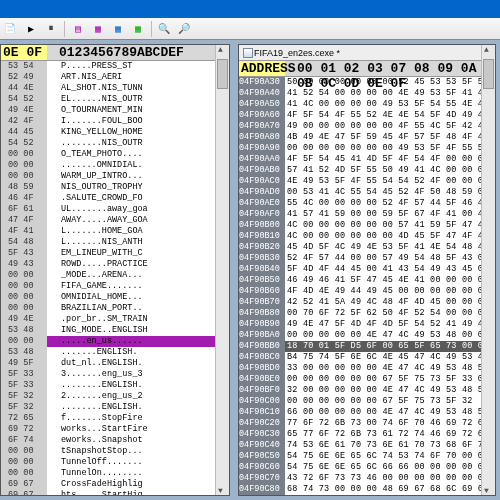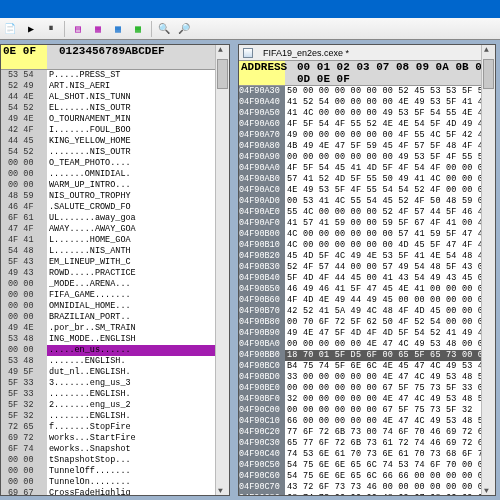--- a/index.html
+++ b/index.html
@@ -5,31 +5,31 @@
 *{margin:0;padding:0;box-sizing:border-box}
 body{font-family:"Courier New",monospace;font-size:9px;background:#fff;overflow:hidden;width:500px;height:500px}
 .toolbar{height:22px;background:linear-gradient(#f8f8f8,#e8e8e8);border-bottom:1px solid #888;display:flex;align-items:center;padding:0 2px;gap:2px}
 .tbtn{width:18px;height:18px;display:flex;align-items:center;justify-content:center;border:1px solid transparent;border-radius:2px;cursor:pointer;font-size:10px}
 .sep{width:1px;height:16px;background:#bbb;margin:0 2px}
 .titlebar{height:18px;background:#06c;color:#fff;font-family:Tahoma,sans-serif;font-size:10px;display:flex;align-items:center;padding:0 4px}
 .workspace{position:relative;height:calc(500px - 40px);background:#9db3cc}
 .pane{position:absolute;top:4px;bottom:4px;background:#fff;border:1px solid #555;display:flex;flex-direction:column}
 .pane-l{left:0;width:230px}
 .pane-r{left:238px;right:4px}
-.tab{height:16px;display:flex;align-items:center;font-family:Tahoma,sans-serif;font-size:9px;background:#eee;border-bottom:1px solid #999;padding:0 4px;gap:10px}
+.tab{height:16px;display:flex;align-items:center;font-family:Tahoma,sans-serif;font-size:9px;background:#eee;border-bottom:1px solid #999;padding:0 4px;gap:1px}
 .tab-ico{width:10px;height:10px;display:inline-block;background:linear-gradient(#fff,#cde);border:1px solid #789}
-.hex-head{height:25px;background:#d8d8d8;display:flex;font-size:11px;font-weight:bold;border-bottom:1px solid #999}
+.hex-head{height:16px;background:#d8d8d8;display:flex;font-size:13px;font-weight:bold;border-bottom:1px solid #999}
 .col-off{width:46px;padding-left:2px;background:#ffff88}
 .col-hex{flex:1;padding-left:12px}
 .hex-head-r .col-off{background:#d8d8d8}
 .body{flex:1;overflow:hidden;position:relative;white-space:pre;line-height:11px;font-size:8.5px}
 .row{display:flex;height:11px}
 .off{width:46px;background:#d0d0d0;color:#333;padding-left:7px;flex-shrink:0}
 .off-r{width:46px;background:#77808a;color:#fff;padding-left:0;flex-shrink:0}
-.asc{padding-left:2px;color:#000;flex:1;overflow:hidden}
+.asc{padding-left:14px;color:#000;flex:1;overflow:hidden}
 .hx{padding-left:2px;color:#000;flex:1;letter-spacing:.2px;overflow:hidden}
 .sb{position:absolute;right:0;top:0;bottom:0;width:14px;background:#e8e8e8;border-left:1px solid #bbb}
 .sb::before{content:"▲";position:absolute;top:0;left:2px;font-size:8px;color:#555}
 .sb::after{content:"▼";position:absolute;bottom:0;left:2px;font-size:8px;color:#555}
 .sb-thumb{position:absolute;left:1px;right:1px;top:14px;height:30px;background:#c8c8c8;border:1px solid #999}
 .sel{background:#a21caf}
 .sel-dark{background:#5a5a5a;color:#fff}
 </style>
 </head>
 <body>

